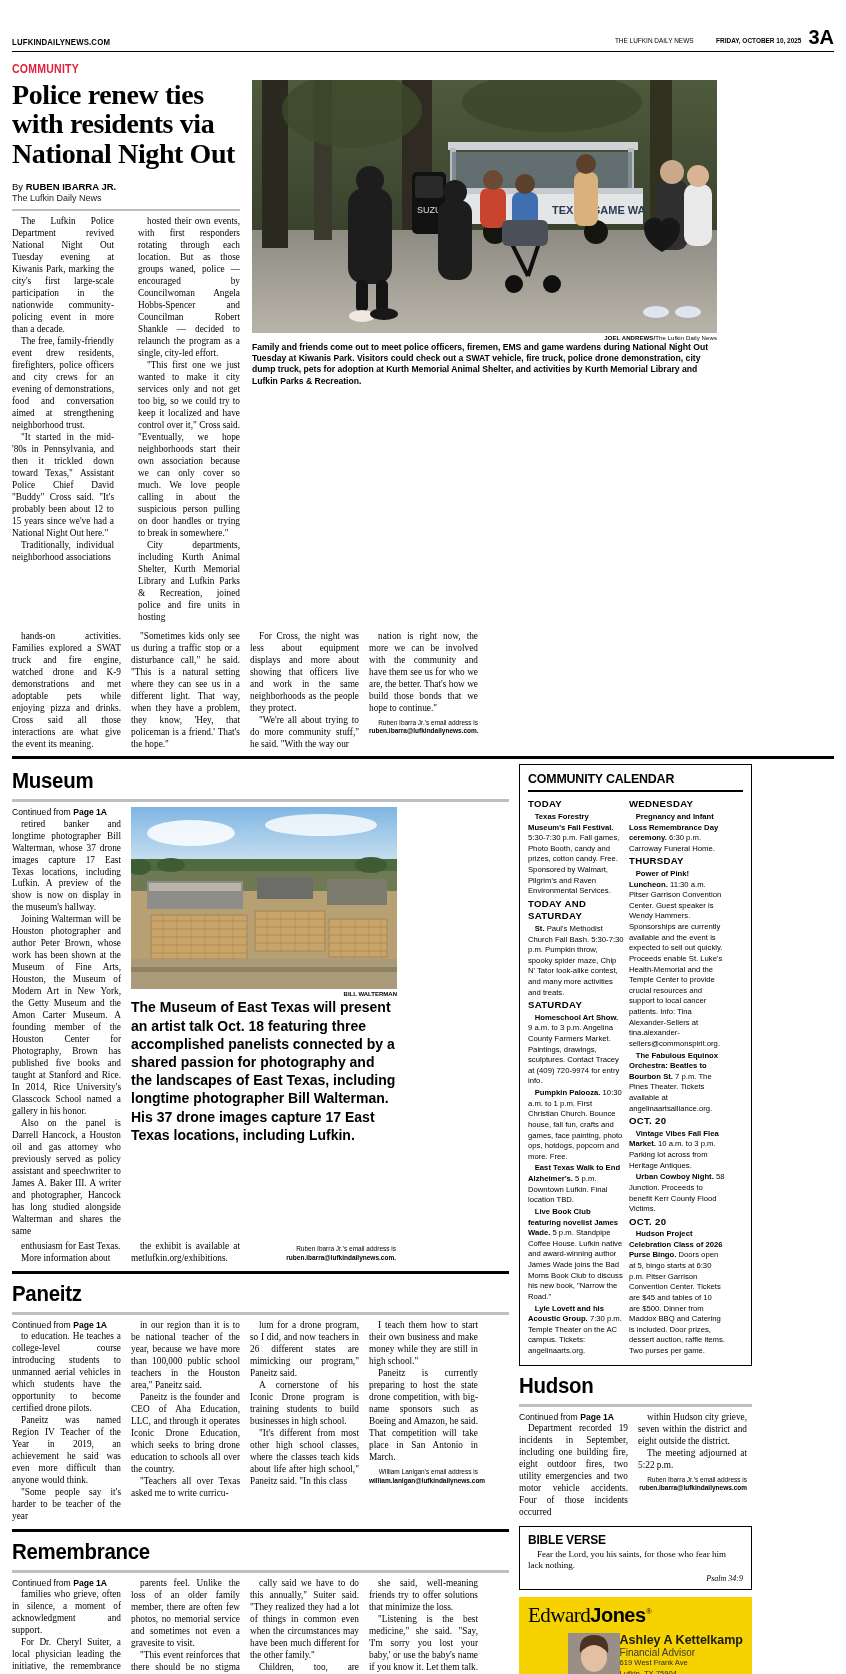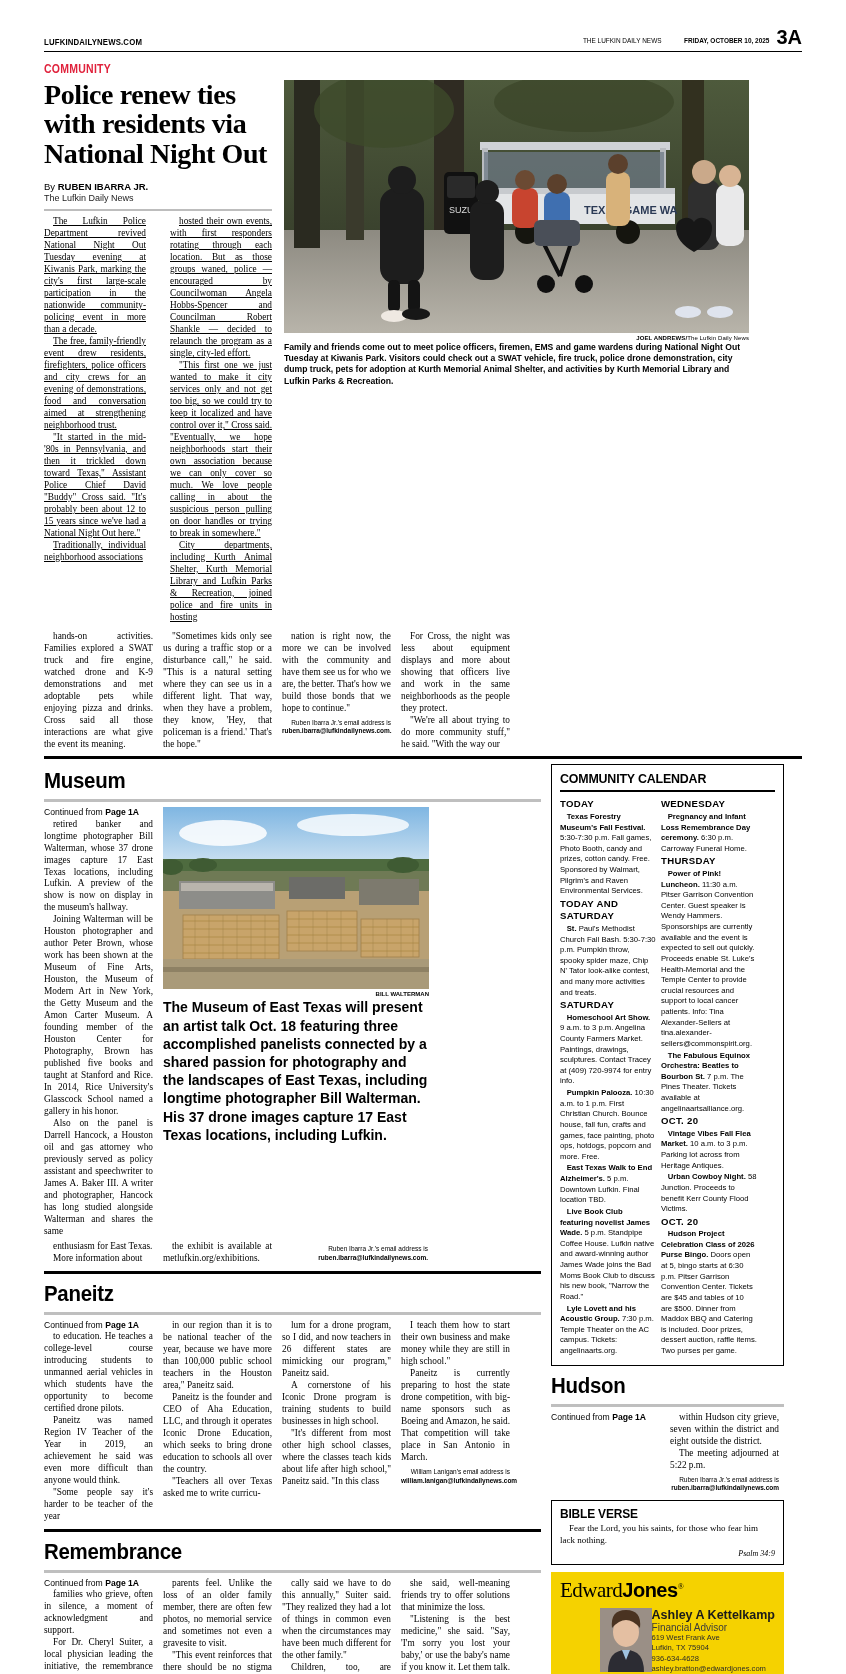--- a/index.html
+++ b/index.html
@@ -2,21 +2,21 @@
 <html><head>
 <meta charset="utf-8">
 <style>
   * { box-sizing: border-box; margin: 0; padding: 0; }
   html, body {
     width: 846px; height: 1674px;
     background: #ffffff;
     font-family: "Liberation Serif", serif;
     color: #000;
   }
-  .page { position: relative; width: 846px; height: 1674px; padding: 0 44px; }
+  .page { position: relative; width: 846px; height: 1674px; padding: 0 12px; }
 
   
   .masthead { display: flex; align-items: flex-end; justify-content: space-between;
               padding-top: 28px; }
   .mast-left { font-family: "Liberation Sans", sans-serif; font-weight: bold;
                font-size: 9.5px; letter-spacing: .2px; transform: scaleX(.82);
                transform-origin: left bottom; }
   .mast-right { display: flex; align-items: flex-end; gap: 7px; }
   .mast-paper { font-family: "Liberation Sans", sans-serif; font-size: 7.6px;
                 transform: scaleX(.85); transform-origin: right bottom; padding-bottom: 2px;}
@@ -40,21 +40,21 @@
   .byline .by { font-weight: normal; }
   .byline-org { font-family: "Liberation Sans", sans-serif; font-size: 9px;
                 font-weight: normal; margin-top: 1px; color: #222; }
   .thin-rule { border-top: 2.5px solid #bdbdbd; margin: 6px 0 5px; }
 
   .body-col { font-size: 9.3px; line-height: 1.29; text-align: justify;
               -webkit-hyphens: auto; hyphens: auto; }
   .body-col p { text-indent: 9px; }
   .body-col p + p { margin-top: 0; }
 
-  .topcols { display: flex; gap: 24px; text-decoration: underline; }
+  .topcols { display: flex; gap: 24px; }
   .topcols .body-col { width: 109px; }
 
   .top-right { width: 465px; }
   .photo { width: 100%; height: 253px; position: relative; overflow: hidden;
            background: #3a3f33; }
   .credit { font-family: "Liberation Sans", sans-serif; font-size: 6px;
             font-weight: bold; text-align: right; margin-top: 2px; letter-spacing: .1px;}
   .credit .lc { font-weight: normal; }
   .cutline { font-family: "Liberation Sans", sans-serif; font-size: 8.6px;
              font-weight: bold; line-height: 1.3; margin-top: 1px; }
@@ -269,29 +269,29 @@
   </div>
 
   <div class="top-jump">
     <div class="body-col">
       <p>hands-on activities. Families explored a SWAT truck and fire engine, watched drone and K-9 demonstrations and met adoptable pets while enjoying pizza and drinks. Cross said all those interactions are what give the event its meaning.</p>
     </div>
     <div class="body-col">
       <p>"Sometimes kids only see us during a traffic stop or a disturbance call," he said. "This is a natural setting where they can see us in a different light. That way, when they have a problem, they know, 'Hey, that policeman is a friend.' That's the hope."</p>
     </div>
     <div class="body-col">
+      <p>For Cross, the night was less about equipment displays and more about showing that officers live and work in the same neighborhoods as the people they protect.</p>
+      <p>"We're all about trying to do more community stuff," he said. "With the way our</p>
+    </div>
+    <div class="body-col">
       <p>nation is right now, the more we can be involved with the community and have them see us for who we are, the better. That's how we build those bonds that we hope to continue."</p>
       <div class="email-note">
         <div>Ruben Ibarra Jr.'s email address is</div>
         <div class="addr">ruben.ibarra@lufkindailynews.com.</div>
       </div>
-    </div>
-    <div class="body-col">
-      <p>For Cross, the night was less about equipment displays and more about showing that officers live and work in the same neighborhoods as the people they protect.</p>
-      <p>"We're all about trying to do more community stuff," he said. "With the way our</p>
     </div>
     <div style="width:233px"></div>
   </div>
 
   <div class="dbl-rule"></div>
 
   <div class="mid">
 
     <div class="mid-left">
 
@@ -495,20 +495,21 @@
 
       <div>
         <div class="jump-head">Hudson</div>
         <div class="jump-rule"></div>
         <div class="threecol">
           <div class="body-col">
             <div class="contd">
               <span>Continued from</span>
               <b>Page 1A</b>
             </div>
+            <p>Department recorded 19 incidents in September, including one building fire, eight outdoor fires, two utility emergencies and two motor vehicle accidents. Four of those incidents occurred</p>
           </div>
           <div class="body-col">
             <p>within Hudson city grieve, seven within the district and eight outside the district.</p>
             <p>The meeting adjourned at 5:22 p.m.</p>
             <div class="email-note">
               <div>Ruben Ibarra Jr.'s email address is</div>
               <div class="addr">ruben.ibarra@lufkindailynews.com</div>
             </div>
           </div>
         </div>

